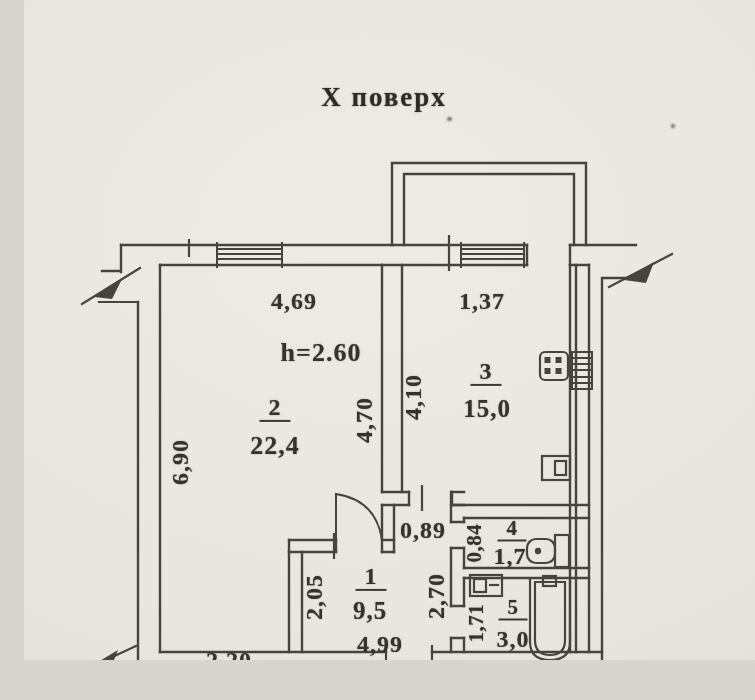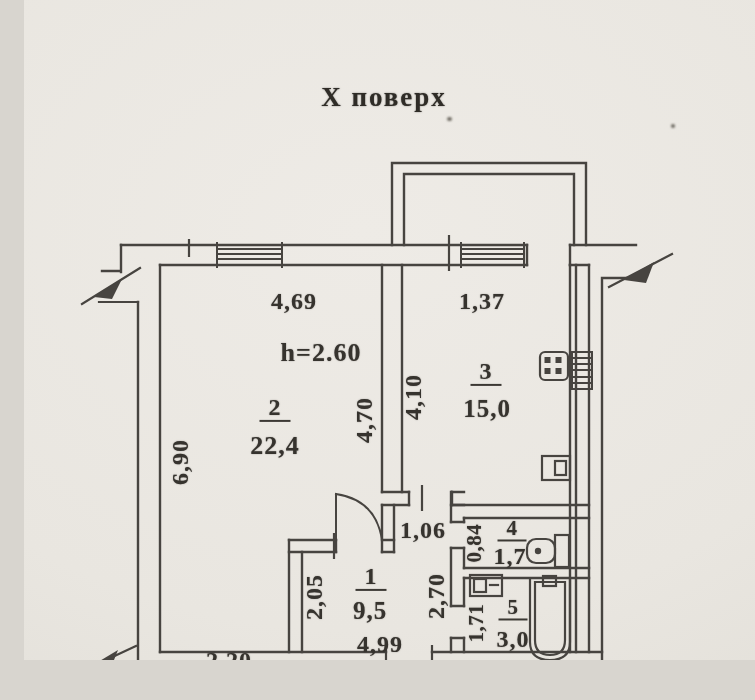--- a/index.html
+++ b/index.html
@@ -171,21 +171,21 @@
   <div class="lbl big" style="left:251px;top:446px;">22,4</div>
   <div class="lbl rot" style="left:156px;top:462px;">6,90</div>
   <div class="lbl rot" style="left:340px;top:420px;">4,70</div>
   <div class="lbl" style="left:205px;top:660px;">2,20</div>
 
   <div class="lbl" style="left:458px;top:301px;">1,37</div>
   <div class="lbl rot" style="left:389px;top:397px;">4,10</div>
   <div class="lbl" style="left:462px;top:372px;"><span class="roomnum">3</span></div>
   <div class="lbl area" style="left:463px;top:409px;">15,0</div>
 
-  <div class="lbl" style="left:399px;top:530px;">1,06</div>
+  <div class="lbl" style="left:399px;top:530px;">0,89</div>
 
   <div class="lbl rot" style="left:290px;top:597px;">2,05</div>
   <div class="lbl" style="left:347px;top:577px;"><span class="roomnum">1</span></div>
   <div class="lbl area" style="left:346px;top:611px;">9,5</div>
   <div class="lbl" style="left:356px;top:644px;">4,99</div>
   <div class="lbl rot" style="left:412px;top:596px;">2,70</div>
 
   <div class="lbl rot sm" style="left:450px;top:543px;">0,84</div>
   <div class="lbl sm" style="left:488px;top:529px;"><span class="roomnum">4</span></div>
   <div class="lbl" style="left:486px;top:556px;">1,7</div>

